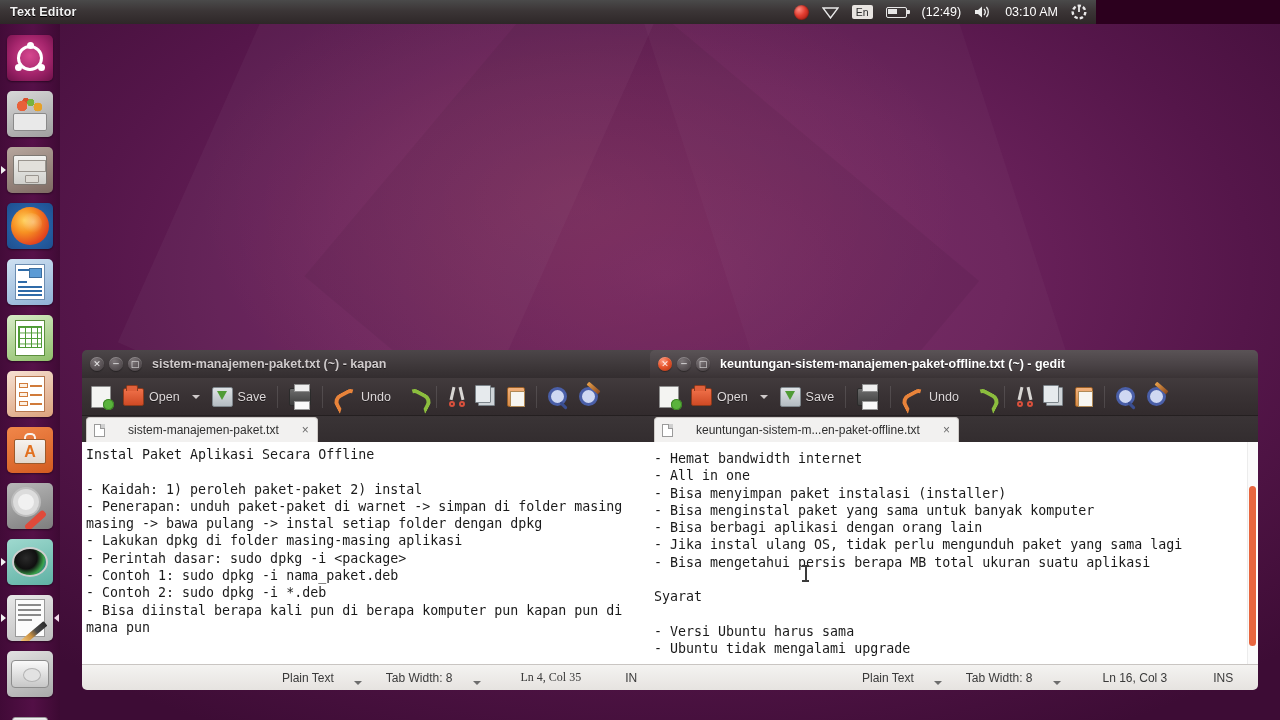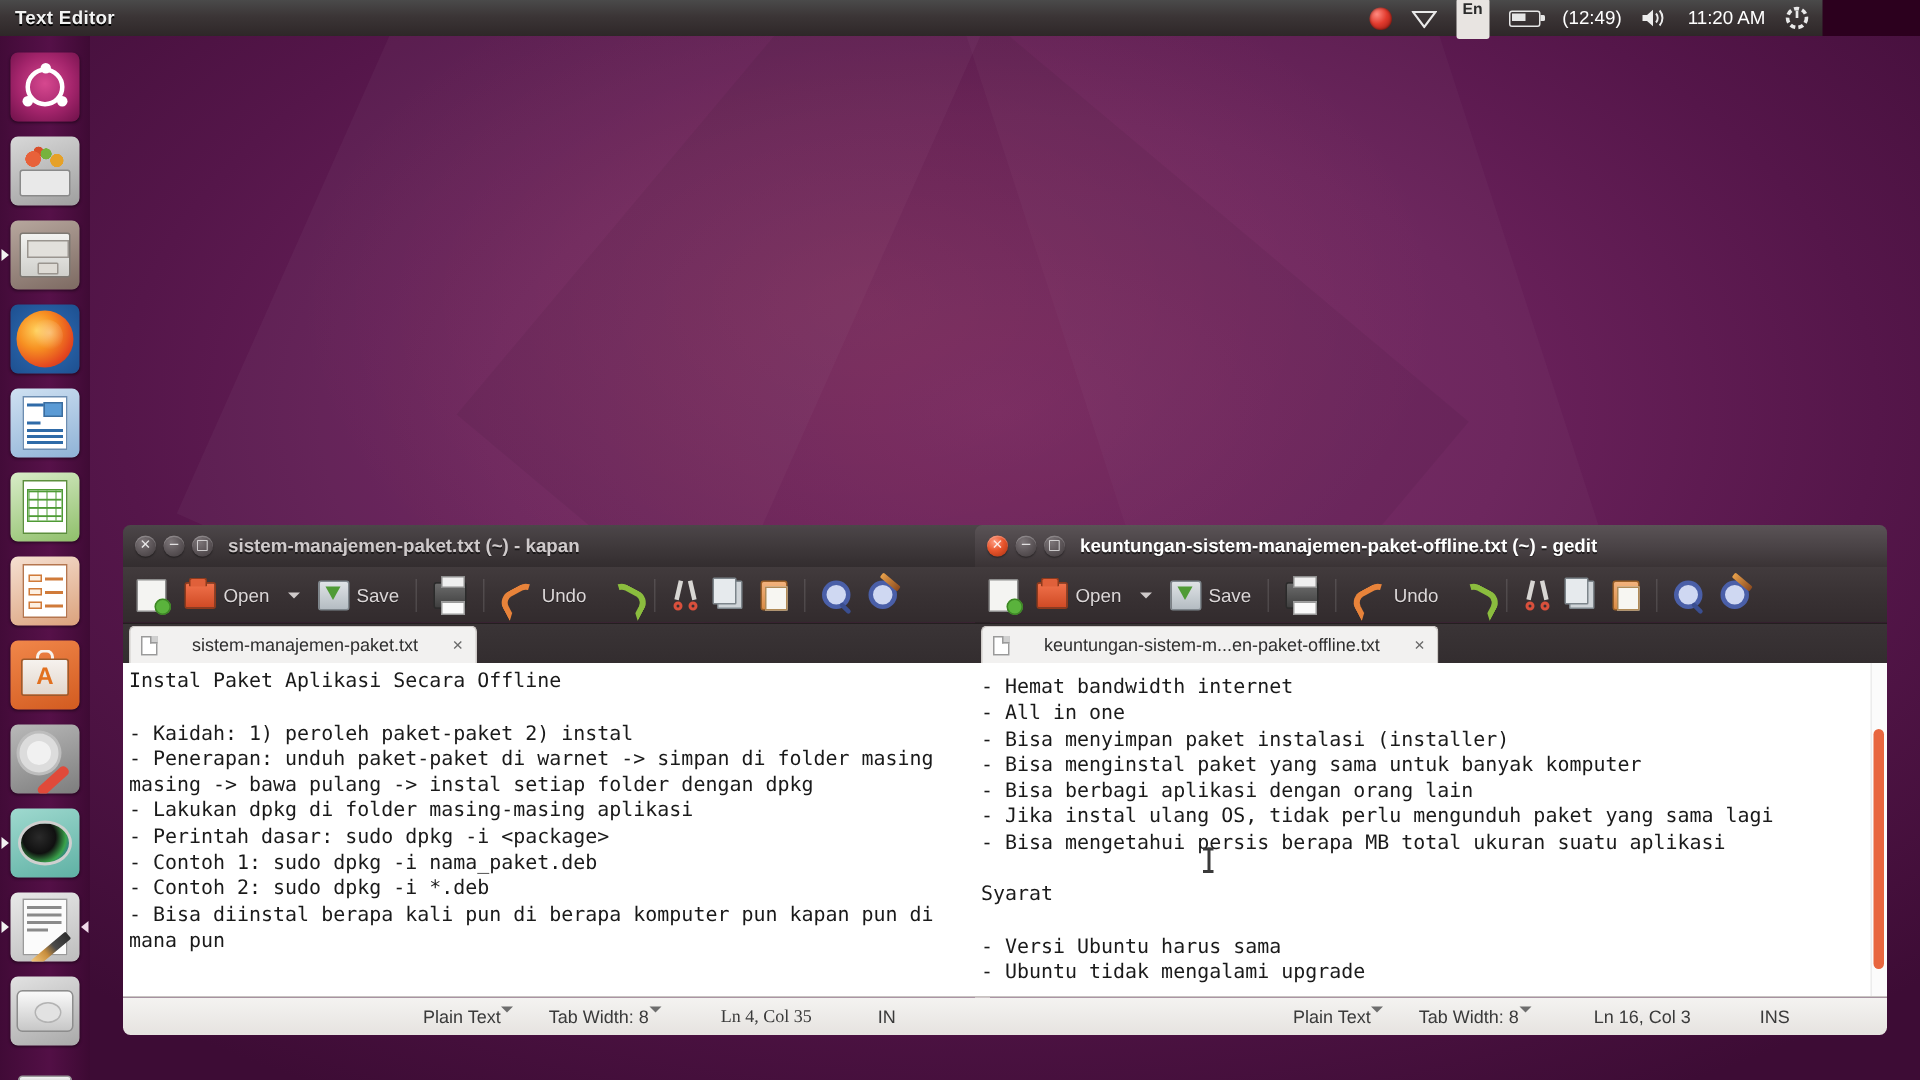--- a/index.html
+++ b/index.html
@@ -25,33 +25,33 @@
   #desktop .ray.r1 { left:330px; top:-120px; width:360px; height:560px; transform:rotate(24deg); }
   #desktop .ray.r2 { left:600px; top:-160px; width:300px; height:620px; transform:rotate(-18deg); background:rgba(255,255,255,0.028);}
   #desktop .ray.r3 { left:520px; top:90px;  width:520px; height:430px; transform:rotate(40deg); background:rgba(0,0,0,0.05);}
   #desktop .glow {
     position:absolute; left:180px; top:-80px; width:800px; height:520px;
     background:radial-gradient(ellipse at center, rgba(255,170,120,0.09) 0%, rgba(255,140,90,0.0) 68%);
   }
 
   
   #panel {
-    position:absolute; left:0; top:0; width:1215px; height:24px;
+    position:absolute; left:0; top:0; width:1096px; height:24px;
     background:linear-gradient(180deg,#4a4a4a 0%,#3b3536 46%,#2e2728 100%);
     color:#f2f2f2; font-size:12.5px; display:flex; align-items:center;
     z-index:200;
   }
   #panel .app-title { font-weight:bold; margin-left:10px; letter-spacing:.2px; text-shadow:0 1px 0 #000; }
   #panel .right { margin-left:auto; display:flex; align-items:center; gap:9px; padding-right:7px; }
   .ind { display:flex; align-items:center; height:24px; padding:0 2px; }
   .ind-clock { font-size:12.5px; color:#fff; }
   .ind-battery-text { font-size:12.5px; color:#fff; margin-left:2px;}
   .kbd-badge {
-    background:#e8e4e1; color:#2b2b2b; font-size:10.5px; font-weight:bold;
-    border-radius:2px; padding:1px 4px 14px 4px; line-height:12px;
+    background:#e8e4e1; color:#2b2b2b; font-size:10.5px; font-weight:normal;
+    border-radius:2px; padding:1px 4px 1px 4px; line-height:12px;
   }
   .record-dot {
     width:15px;height:15px;border-radius:50%;
     background:radial-gradient(circle at 33% 30%, #ff8a80 0%, #e23b2e 45%, #8e150d 100%);
     box-shadow:inset 0 0 2px rgba(0,0,0,.6);
   }
   .batt {
     width:21px;height:11px;border:1.6px solid #e6e6e6;border-radius:2px;position:relative;
   }
   .batt:after{content:"";position:absolute;right:-4px;top:2.5px;width:2.5px;height:4px;background:#e6e6e6;border-radius:0 1px 1px 0;}
@@ -196,21 +196,21 @@
     font-family:"DejaVu Sans Mono","Liberation Mono",monospace;
     font-size:13.3px; line-height:17.3px; color:#1a1a1a;
   }
   .editor pre { font:inherit; white-space:pre; padding:4px 6px 0 4px; }
 
   .statusbar {
     height:26px; background:linear-gradient(180deg,#f4f3f1 0%,#e6e3e0 100%);
     border-top:1px solid #c9c5c2; display:flex; align-items:center;
     font-size:12px; color:#3a3a3a; border-radius:0 0 5px 5px;
   }
-  .sb-item { display:flex; align-items:flex-start; gap:0; }
+  .sb-item { display:flex; align-items:flex-end; gap:20px; }
   .caret-dn { width:0;height:0;border-left:4px solid transparent;border-right:4px solid transparent;border-top:4px solid #6d6d6d; }
 
   .vscroll { position:absolute; right:2px; width:7px; border-radius:4px; background:#e8663f; }
   .vtrough { position:absolute; right:0px; top:0; bottom:0; width:11px; background:#fbfbfb; border-left:1px solid #ececec;}
 
   
   .ibeam { position:absolute; z-index:60; width:7px; height:17px; }
   .ibeam:before,.ibeam:after{content:"";position:absolute;left:0;width:7px;height:1.6px;background:#3a3a3a;}
   .ibeam:before{top:0;} .ibeam:after{bottom:0;}
   .ibeam i{position:absolute;left:3px;top:0;width:1.6px;height:17px;background:#3a3a3a;display:block;}
@@ -274,21 +274,21 @@
         </span>
       </span>
     <span class="ind ind-battery-text">(12:49)</span>
     <span class="ind">
       <svg width="18" height="14" viewBox="0 0 18 14">
         <path d="M1 5 L4 5 L8 1.5 L8 12.5 L4 9 L1 9 Z" fill="#ececec"></path>
         <path d="M10 4 A4.5 4.5 0 0 1 10 10" fill="none" stroke="#ececec" stroke-width="1.3"></path>
         <path d="M12.4 2 A7.5 7.5 0 0 1 12.4 12" fill="none" stroke="#ececec" stroke-width="1.3"></path>
       </svg>
     </span>
-    <span class="ind ind-clock">11:20 AM</span>
+    <span class="ind ind-clock">03:10 AM</span>
     <span class="ind">
       <svg width="16" height="16" viewBox="0 0 16 16">
         <circle cx="8" cy="8" r="6.3" fill="none" stroke="#e9e9e9" stroke-width="2.4" stroke-dasharray="3.4 2.1"></circle>
         <path d="M8 3 L8 8" stroke="#e9e9e9" stroke-width="1.8"></path>
       </svg>
     </span>
   </div>
 </div>
 
 <div id="launcher">

